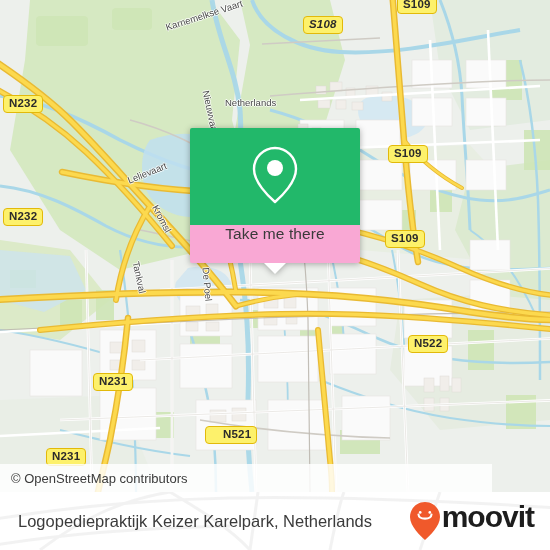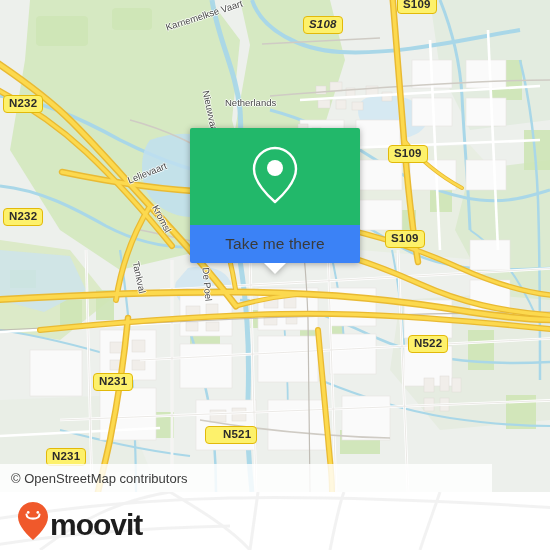--- a/index.html
+++ b/index.html
@@ -60,23 +60,23 @@
   }
   .card-top{
     width:170px;height:97px;
     background:#22b86a;
     border-radius:2px 2px 0 0;
     display:flex;align-items:center;justify-content:center;
   }
   .card-bottom{
     position:relative;
     width:170px;height:38px;
-    background:#3b82f6;
+    background:#f9a8d4;
     border-radius:0 0 2px 2px;
-    display:flex;align-items:center;justify-content:center;
+    display:flex;justify-content:center;
   }
   .card-bottom .cta{
     font-size:15.5px;color:#3a3a3a;letter-spacing:.1px;
     font-family:"Liberation Sans", sans-serif;
   }
   .card-tail{
     position:absolute;left:50%;bottom:-11px;margin-left:-11px;
     width:0;height:0;
     border-left:11px solid transparent;
     border-right:11px solid transparent;
@@ -94,21 +94,21 @@
     position:relative;z-index:2;
     height:58px;display:flex;align-items:center;
     justify-content:space-between;
     padding:0 16px 0 18px;box-sizing:border-box;
   }
   .place-name{
     font-size:16.5px;color:#3b3b3b;
     font-family:"Liberation Sans", sans-serif;
     white-space:nowrap;
   }
-  .brand{display:flex;align-items:flex-end;gap:2px;}
+  .brand{display:flex;align-items:flex-start;gap:2px;}
   .brand-word{
     font-size:30px;font-weight:bold;color:#1d1d1d;
     letter-spacing:-1px;line-height:30px;
     font-family:"Liberation Sans", sans-serif;
   }
 </style>
 </head>
 <body>
 
 <div id="root">
@@ -378,20 +378,21 @@
         <path d="M-10,520 C60,508 140,500 230,498 C330,496 430,500 560,508"></path>
         <path d="M40,550 C80,520 120,500 170,492"></path>
         <path d="M250,550 L258,492"></path>
         <path d="M330,550 C336,520 340,502 344,492"></path>
         <path d="M420,550 C430,520 436,504 440,492"></path>
         <path d="M170,492 C200,510 230,528 250,550"></path>
         <path d="M-10,546 C60,534 140,528 230,526"></path>
       </g>
     </svg>
     <div class="footer-inner">
+      <span class="place-name">Logopediepraktijk Keizer Karelpark, Netherlands</span>
       <span class="brand">
         <span style="display:inline-block;line-height:0;">
           <svg width="30" height="38" viewBox="0 0 30 38">
             <path d="M15 0 C6.7 0 0 6.7 0 15 C0 24.4 10.6 34 15 38 C19.4 34 30 24.4 30 15 C30 6.7 23.3 0 15 0 Z" fill="#f0592b"></path>
             <path d="M8.5 12.5 C9 18 21 18 21.5 12.5" stroke="#ffffff" stroke-width="2.1" fill="none" stroke-linecap="round"></path>
             <circle cx="10.2" cy="10.4" r="1.35" fill="#ffffff"></circle>
             <circle cx="19.8" cy="10.4" r="1.35" fill="#ffffff"></circle>
           </svg>
         </span>
         <span class="brand-word">moovit</span>

